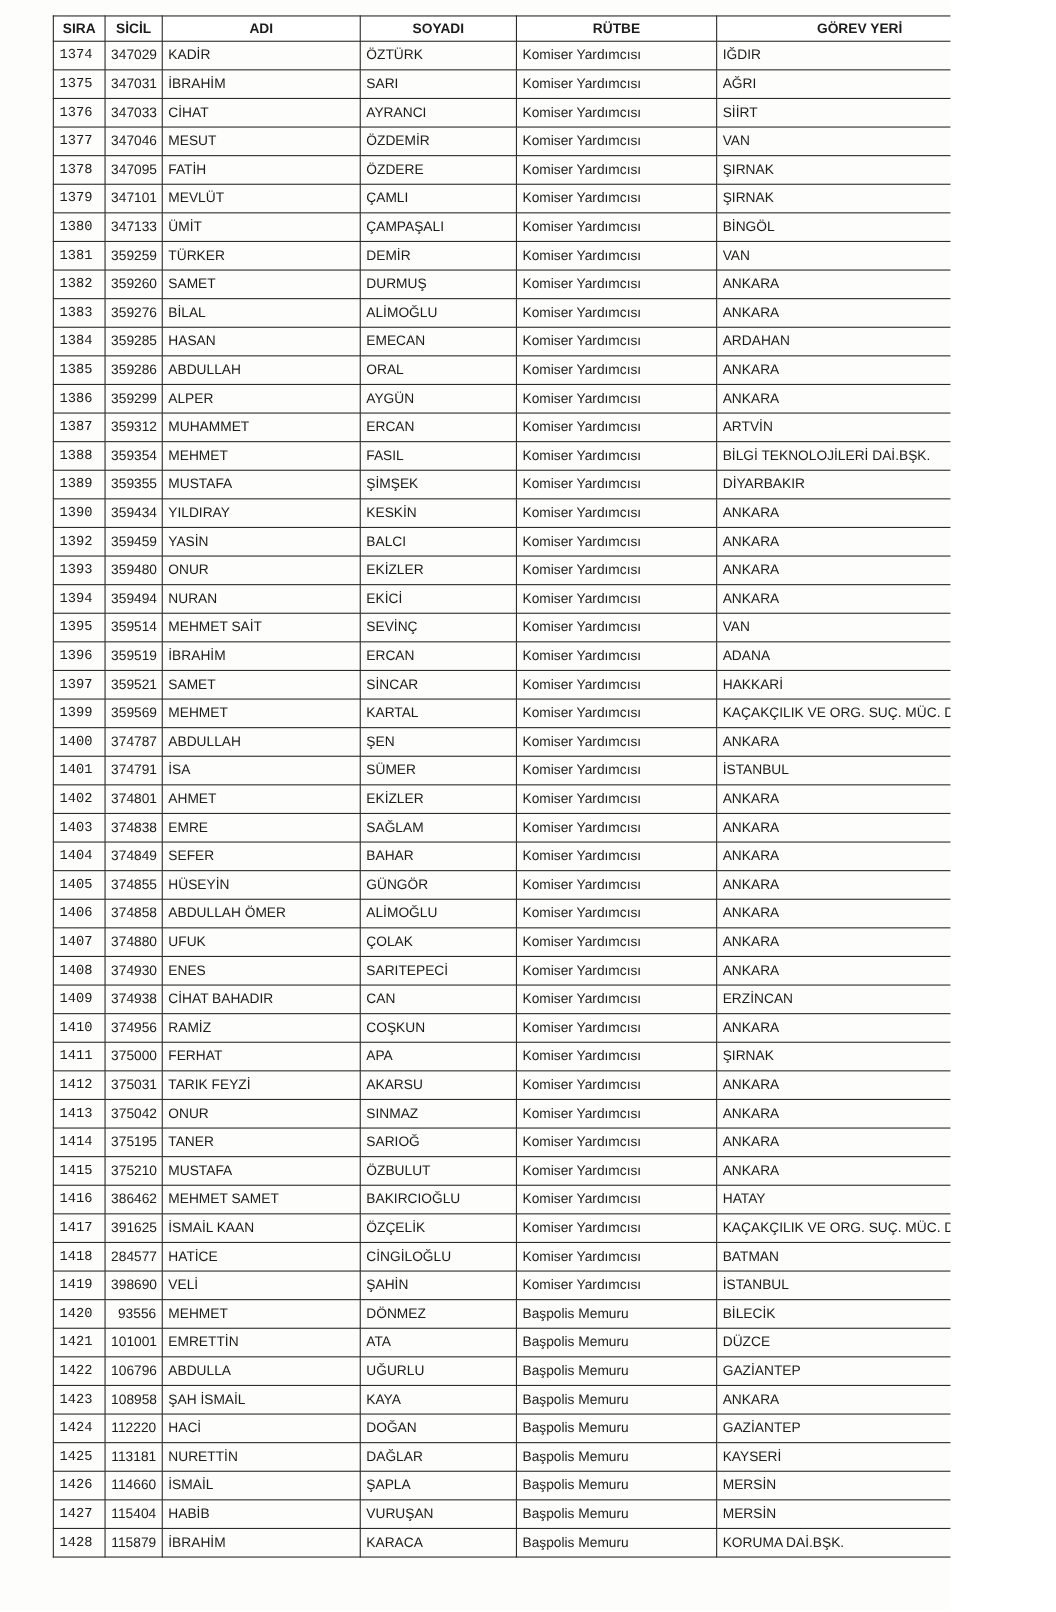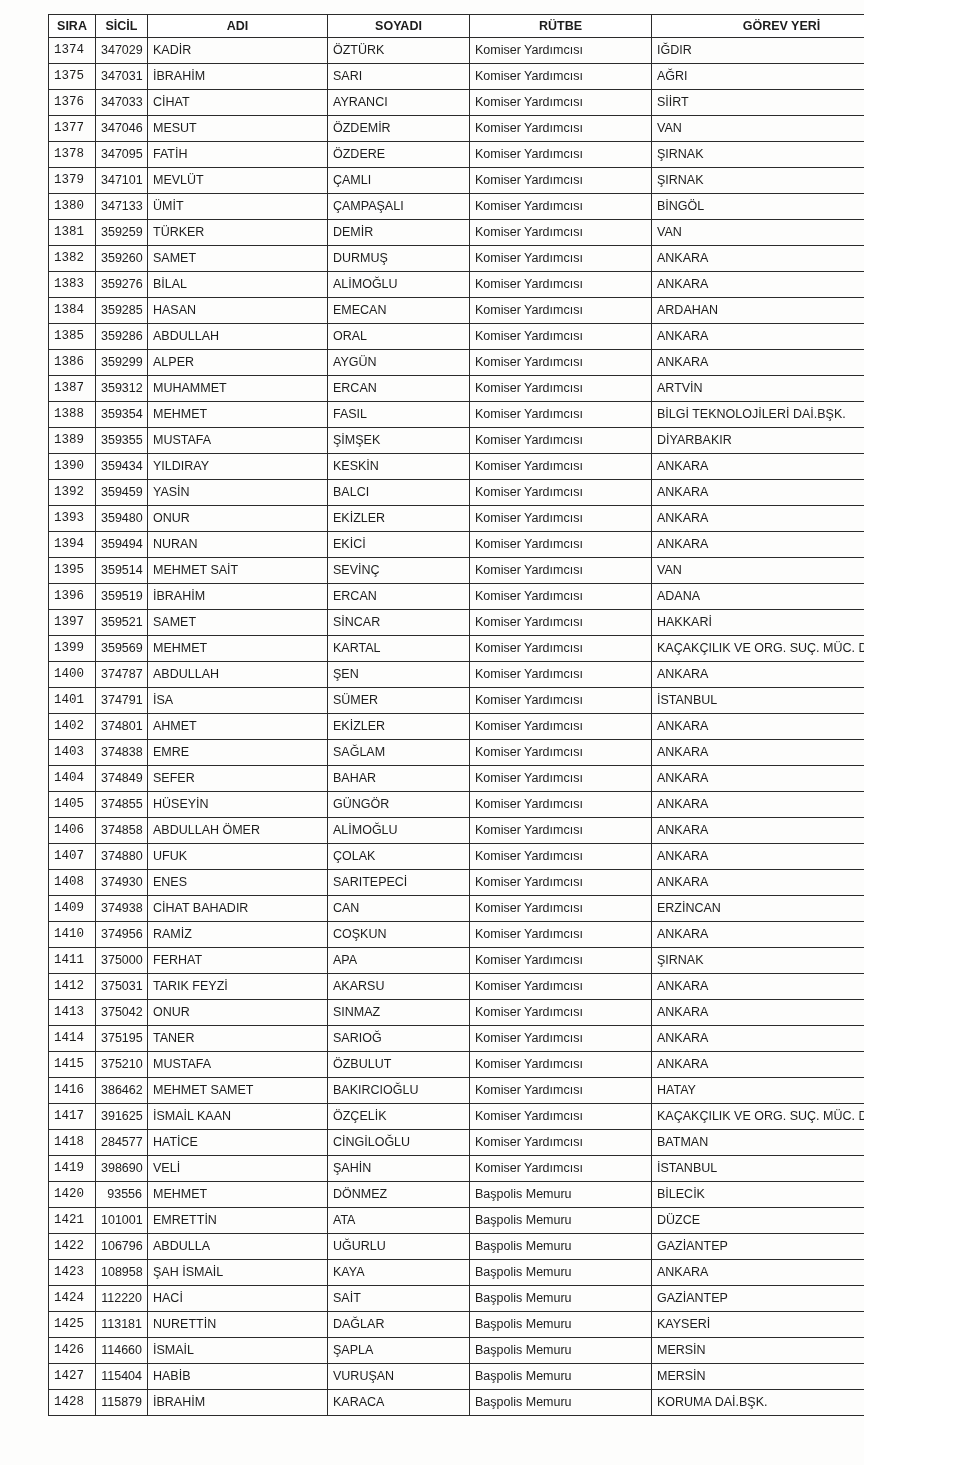--- a/index.html
+++ b/index.html
@@ -459,21 +459,21 @@
           <td class="c-sicil">108958</td>
           <td class="c-adi">ŞAH İSMAİL</td>
           <td class="c-soyadi">KAYA</td>
           <td class="c-rutbe">Başpolis Memuru</td>
           <td class="c-gorev">ANKARA</td>
         </tr>
         <tr>
           <td class="c-sira">1424</td>
           <td class="c-sicil">112220</td>
           <td class="c-adi">HACİ</td>
-          <td class="c-soyadi">SAİT</td>
+          <td class="c-soyadi">DOĞAN</td>
           <td class="c-rutbe">Başpolis Memuru</td>
           <td class="c-gorev">GAZİANTEP</td>
         </tr>
         <tr>
           <td class="c-sira">1425</td>
           <td class="c-sicil">113181</td>
           <td class="c-adi">NURETTİN</td>
           <td class="c-soyadi">DAĞLAR</td>
           <td class="c-rutbe">Başpolis Memuru</td>
           <td class="c-gorev">KAYSERİ</td>

